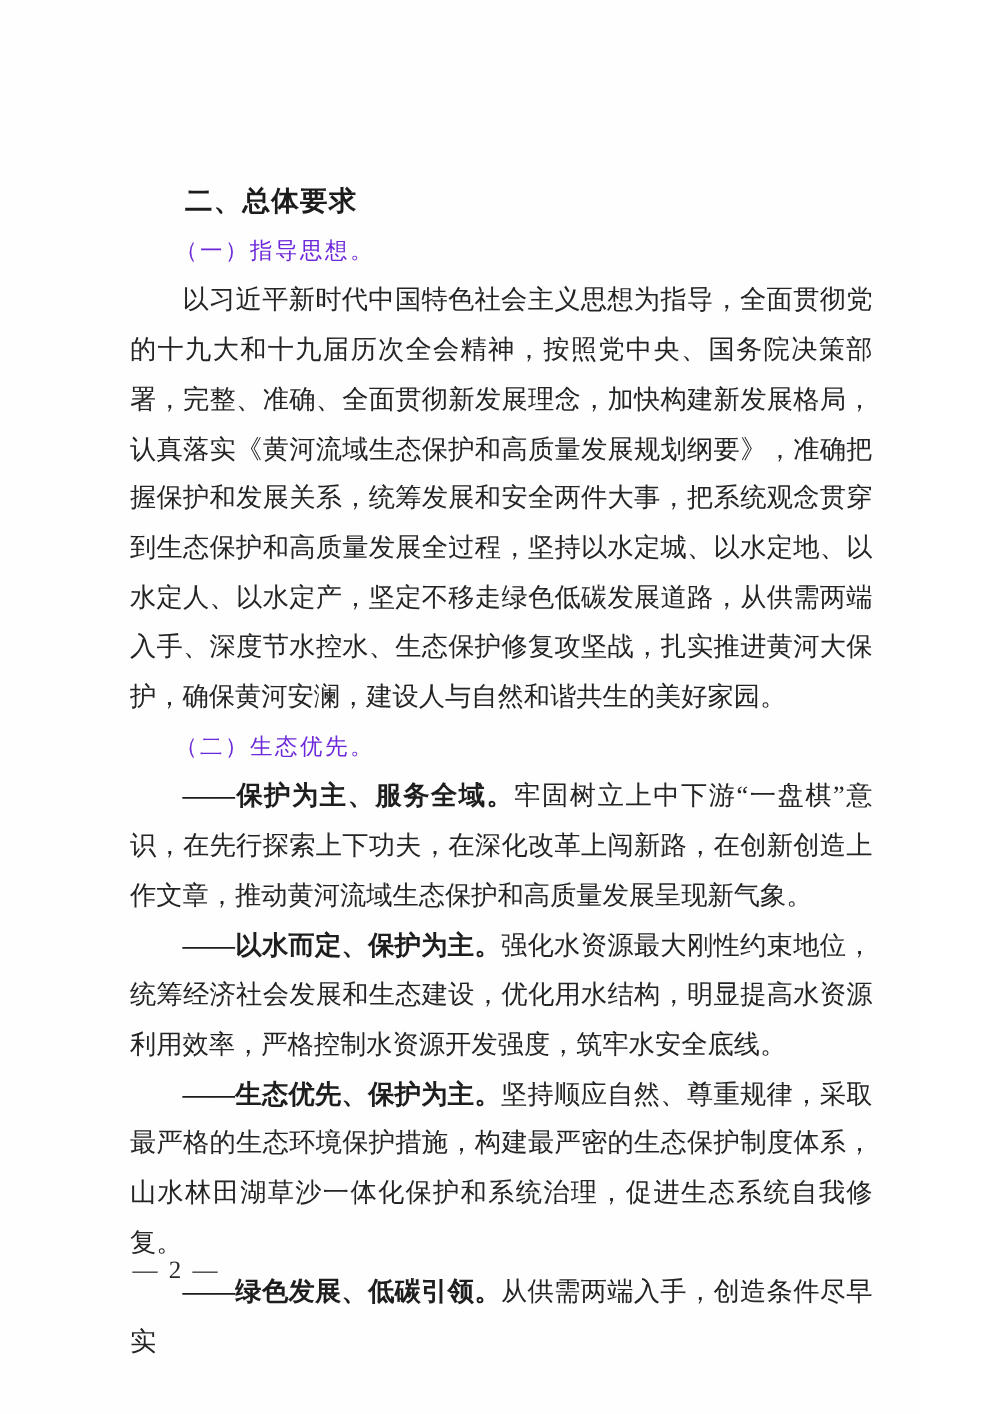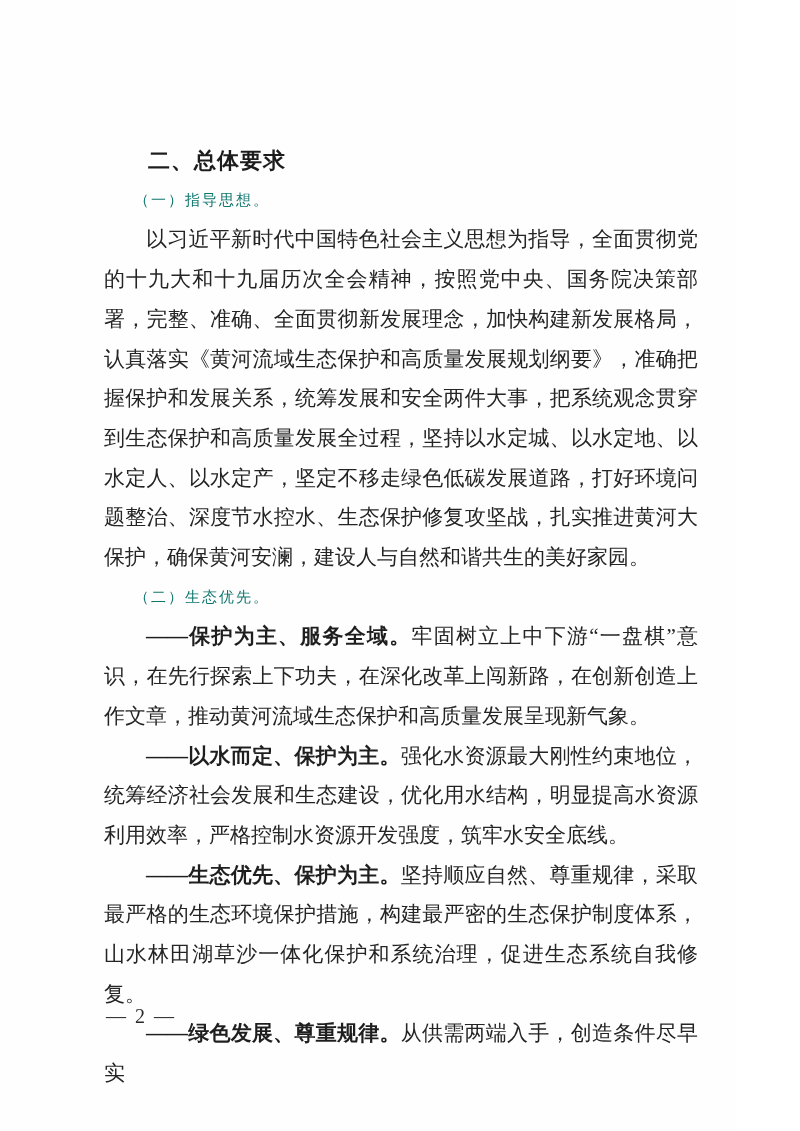--- a/index.html
+++ b/index.html
@@ -32,25 +32,25 @@
     font-size: 22px;
     font-weight: 700;
     line-height: 39.7px;
     text-indent: 2em;
     color: #1c1c1c;
     letter-spacing: 1px;
   }
   .sub-heading {
     margin: 0;
     font-family: "Liberation Serif", "DejaVu Serif", serif;
-    font-size: 15px;
+    font-size: 18px;
     font-weight: 400;
     line-height: 39.7px;
     text-indent: 2em;
-    color: #0f766e;
+    color: #6d28d9;
     letter-spacing: 2px;
   }
   .body-para {
     margin: 0;
     font-family: "Liberation Serif", "DejaVu Serif", serif;
     font-size: 21px;
     font-weight: 400;
     line-height: 39.7px;
     text-indent: 2em;
     text-align: justify;
@@ -75,28 +75,28 @@
 </head>
 <body>
 
 <div class="page">
   <div class="content">
 
     <h2 class="section-heading">二、总体要求</h2>
 
     <p class="sub-heading">（一）指导思想。</p>
 
-    <p class="body-para">以习近平新时代中国特色社会主义思想为指导，全面贯彻党的十九大和十九届历次全会精神，按照党中央、国务院决策部署，完整、准确、全面贯彻新发展理念，加快构建新发展格局，认真落实《黄河流域生态保护和高质量发展规划纲要》，准确把握保护和发展关系，统筹发展和安全两件大事，把系统观念贯穿到生态保护和高质量发展全过程，坚持以水定城、以水定地、以水定人、以水定产，坚定不移走绿色低碳发展道路，打好环境问题整治、深度节水控水、生态保护修复攻坚战，扎实推进黄河大保护，确保黄河安澜，建设人与自然和谐共生的美好家园。</p>
+    <p class="body-para">以习近平新时代中国特色社会主义思想为指导，全面贯彻党的十九大和十九届历次全会精神，按照党中央、国务院决策部署，完整、准确、全面贯彻新发展理念，加快构建新发展格局，认真落实《黄河流域生态保护和高质量发展规划纲要》，准确把握保护和发展关系，统筹发展和安全两件大事，把系统观念贯穿到生态保护和高质量发展全过程，坚持以水定城、以水定地、以水定人、以水定产，坚定不移走绿色低碳发展道路，从供需两端入手、深度节水控水、生态保护修复攻坚战，扎实推进黄河大保护，确保黄河安澜，建设人与自然和谐共生的美好家园。</p>
 
     <p class="sub-heading">（二）生态优先。</p>
 
     <p class="body-para"><span class="principle-lead">——保护为主、服务全域。</span><span>牢固树立上中下游“一盘棋”意识，在先行探索上下功夫，在深化改革上闯新路，在创新创造上作文章，推动黄河流域生态保护和高质量发展呈现新气象。</span></p>
 
     <p class="body-para"><span class="principle-lead">——以水而定、保护为主。</span><span>强化水资源最大刚性约束地位，统筹经济社会发展和生态建设，优化用水结构，明显提高水资源利用效率，严格控制水资源开发强度，筑牢水安全底线。</span></p>
 
     <p class="body-para"><span class="principle-lead">——生态优先、保护为主。</span><span>坚持顺应自然、尊重规律，采取最严格的生态环境保护措施，构建最严密的生态保护制度体系，山水林田湖草沙一体化保护和系统治理，促进生态系统自我修复。</span></p>
 
-    <p class="body-para"><span class="principle-lead">——绿色发展、尊重规律。</span><span>从供需两端入手，创造条件尽早实</span></p>
+    <p class="body-para"><span class="principle-lead">——绿色发展、低碳引领。</span><span>从供需两端入手，创造条件尽早实</span></p>
 
   </div>
 
   <div class="page-footer">— 2 —</div>
 </div>
 
 </body></html>

